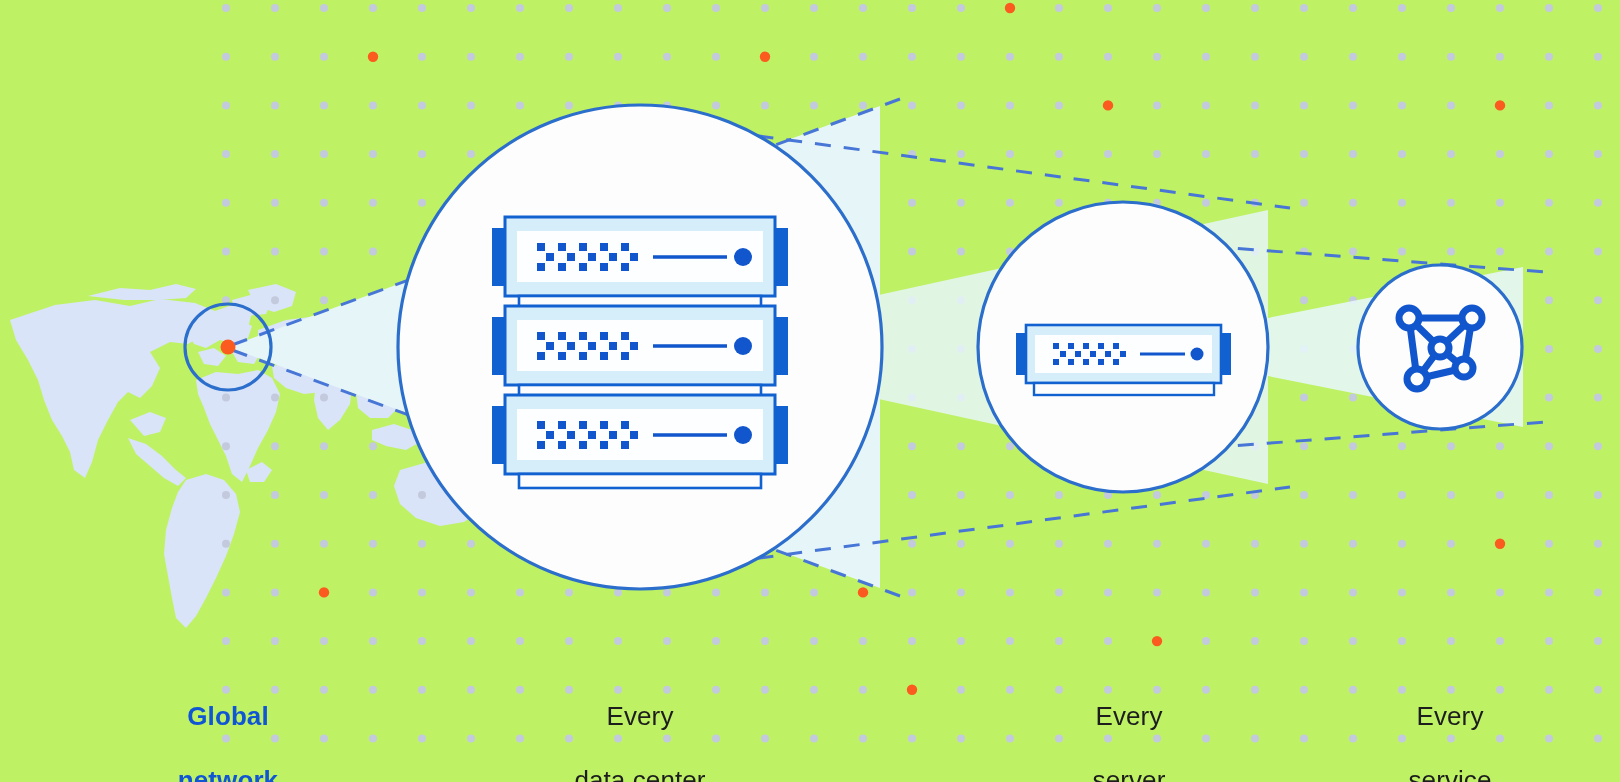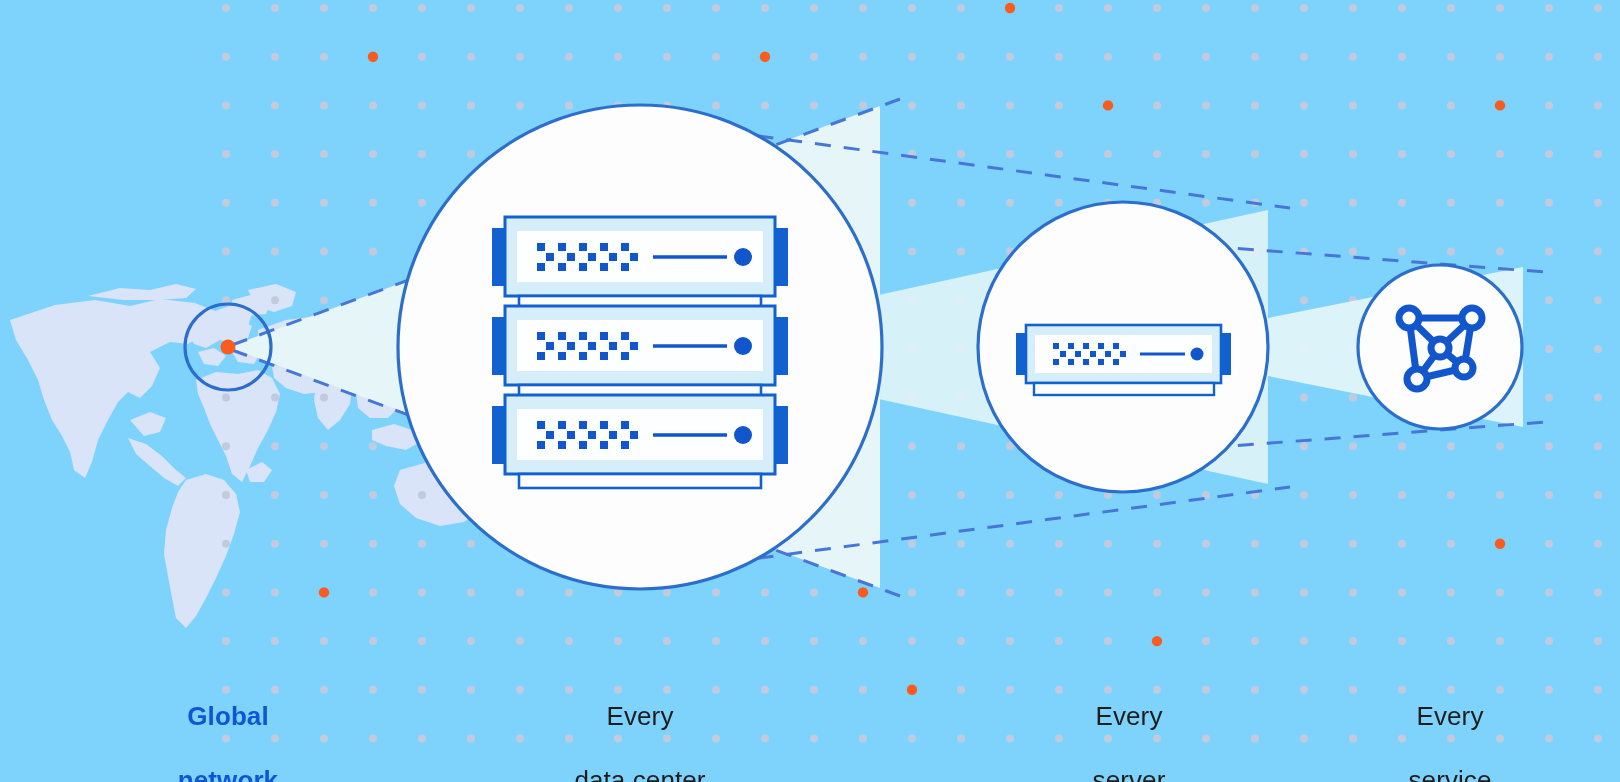--- a/index.html
+++ b/index.html
@@ -7,21 +7,21 @@
     padding: 0;
     background: #ffffff;
   }
   body {
     font-family: "Liberation Sans", sans-serif;
   }
   #stage {
     position: relative;
     width: 1620px;
     height: 782px;
-    background: #7dd3fc;
+    background: #bef264;
     overflow: hidden;
   }
   .layer {
     position: absolute;
     left: 0;
     top: 0;
     width: 1620px;
     height: 782px;
   }
   .label {

